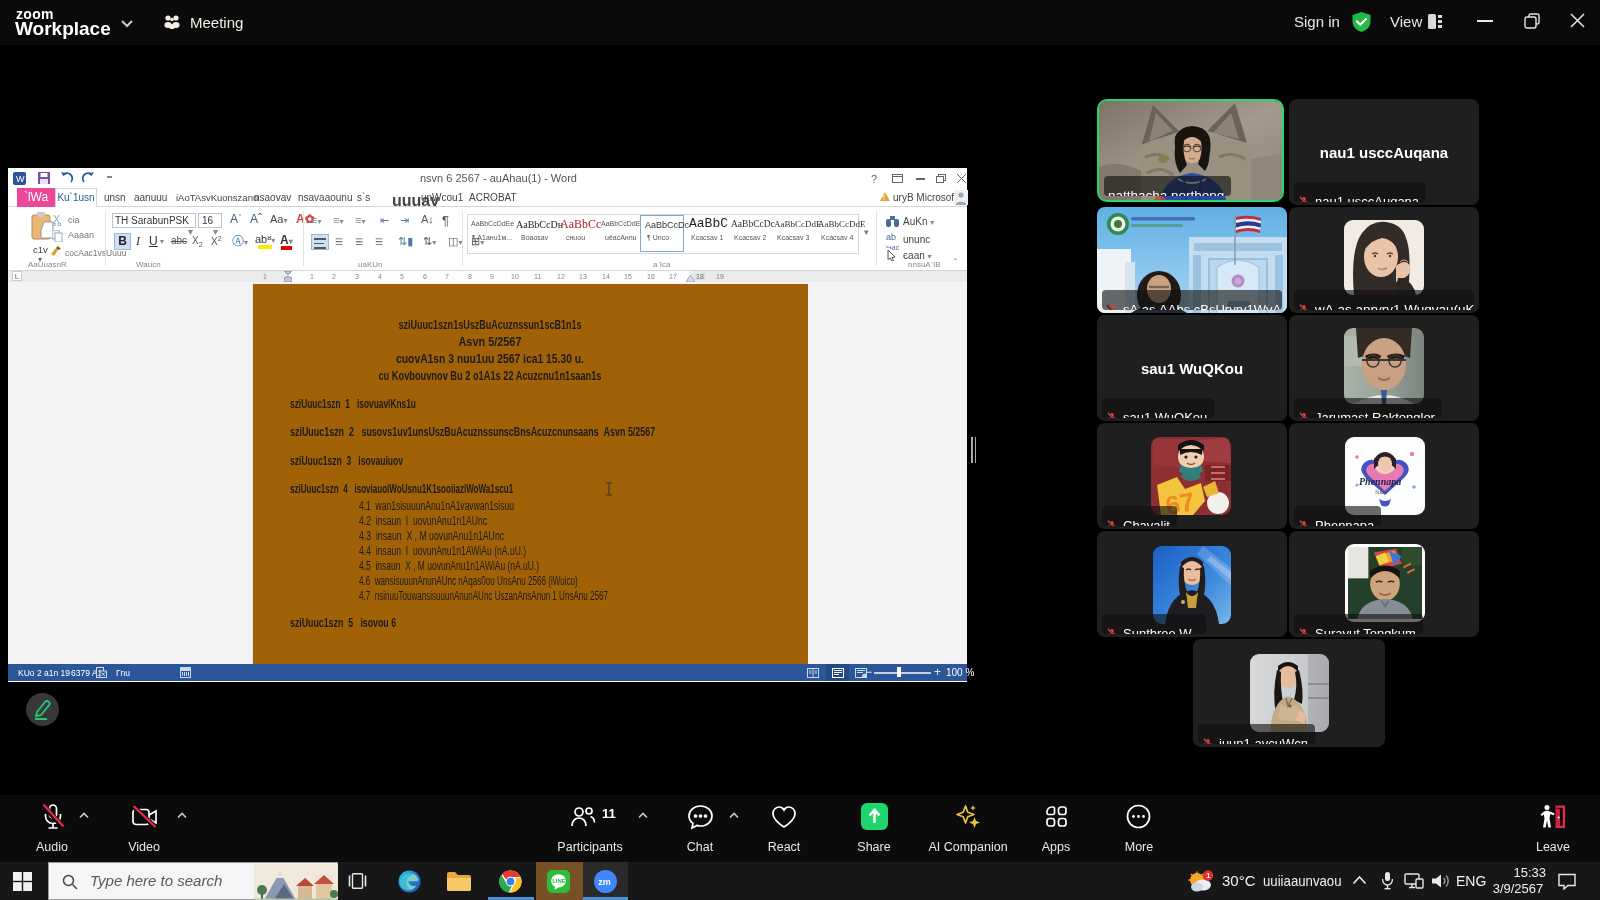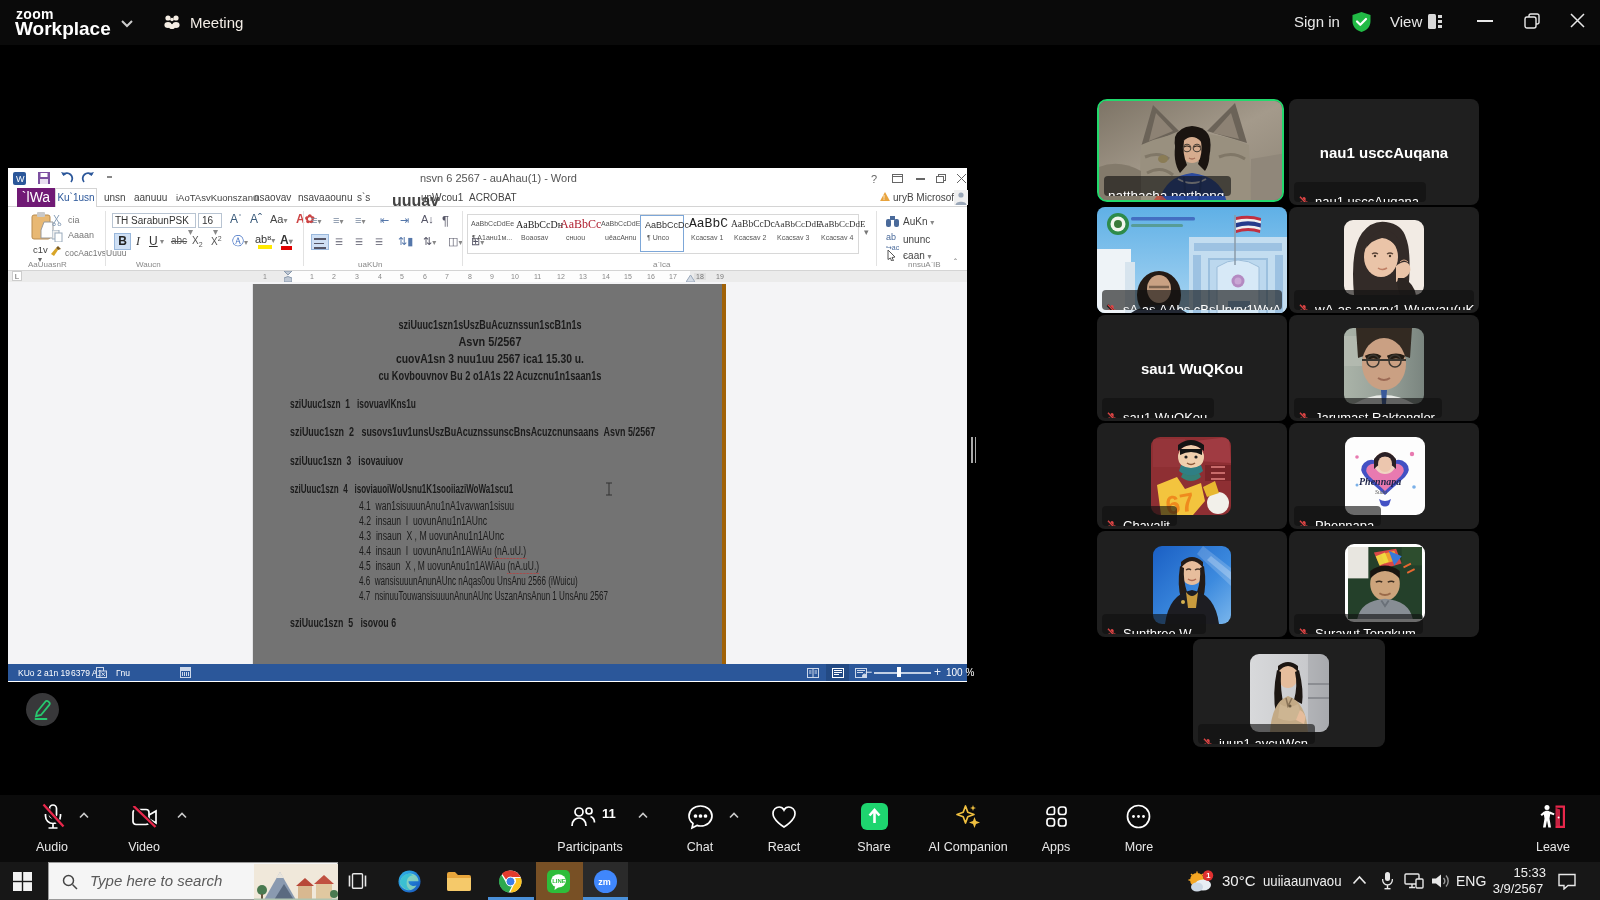--- a/index.html
+++ b/index.html
@@ -80,21 +80,21 @@
     <svg class="abs" style="left:928px;top:6px" width="10" height="9" viewBox="0 0 10 9" fill="none" stroke="#666">
         <rect x="2.5" y="0.5" width="7" height="6"></rect>
         <rect x="0.5" y="2.5" width="7" height="6" fill="#fff"></rect>
       </svg>
     <svg class="abs" style="left:949px;top:6px" width="9" height="9" viewBox="0 0 9 9" stroke="#666">
         <path d="M0 0 L9 9 M9 0 L0 9"></path>
       </svg>
   </div>
 
   <div class="abs" style="left:0;top:20px;width:959px;height:19px;background:#fff;border-bottom:1px solid #d4d4d4;">
-    <div class="abs" style="left:9px;top:0px;width:38px;height:31px;background:#701a75;color:#fff;font-size:14px;text-align:center;line-height:19px;">`lWa</div>
+    <div class="abs" style="left:9px;top:0px;width:38px;height:31px;background:#ec4899;color:#fff;font-size:12px;text-align:center;line-height:19px;">`lWa</div>
     <div class="abs" style="left:47px;top:0px;width:42px;height:19px;background:#fff;border:1px solid #d4d4d4;border-bottom:none;color:#2b579a;font-size:10px;text-align:center;line-height:18px;">Ku`1usn</div>
     <div class="abs" style="left:96px;top:4px;color:#444;font-size:10px;">unsn</div>
     <div class="abs" style="left:126px;top:4px;color:#444;font-size:10px;">aanuuu</div>
     <div class="abs" style="left:168px;top:4px;color:#444;font-size:9.5px;">iAоTAsvKuоnszanu</div>
     <div class="abs" style="left:246px;top:4px;color:#444;font-size:10px;">nsaоvav</div>
     <div class="abs" style="left:290px;top:4px;color:#444;font-size:10px;">nsavaaоunu</div>
     <div class="abs" style="left:349px;top:4px;color:#444;font-size:10px;">s`s</div>
     <div class="abs" style="left:384px;top:4px;color:#444;font-size:16px;font-weight:bold;">uuuav</div>
     <div class="abs" style="left:413px;top:4px;color:#444;font-size:10px;">unWcоu1</div>
     <div class="abs" style="left:461px;top:4px;color:#444;font-size:10px;">ACROBAT</div>
@@ -248,21 +248,21 @@
     <div class="abs" style="left:639px;top:2px;color:#888;font-size:7px;">16</div>
     <div class="abs" style="left:661px;top:2px;color:#888;font-size:7px;">17</div>
     <svg class="abs" style="left:678px;top:4px" width="9" height="7" viewBox="0 0 9 7">
         <path d="M0 7 H9 L4.5 0 Z" fill="#d5dce5" stroke="#9aa8ba"></path>
       </svg>
     <div class="abs" style="left:686px;top:2px;color:#777;font-size:7px;background:#e0e0e0;padding:0 2px;">18</div>
     <div class="abs" style="left:708px;top:2px;color:#777;font-size:7px;">19</div>
   </div>
 
   <div class="abs" id="docarea" style="left:0;top:114px;width:959px;height:382px;background:#f4f4f6;overflow:hidden;">
-    <div class="abs" id="page" style="left:244px;top:2px;width:474px;height:380px;background:#737373;border-left:1px solid #e2e2e4;border-right:4px solid #a16207;color:#1b1b1b;font-size:12px;white-space:nowrap;">
+    <div class="abs" id="page" style="left:244px;top:2px;width:556px;height:380px;background:#a16207;border-left:1px solid #e2e2e4;border-right:2px solid #a16207;color:#1b1b1b;font-size:12px;white-space:nowrap;">
       <div class="abs" id="dl1" style="left:0;top:34px;width:474px;text-align:center;font-weight:700;;transform:scaleX(0.752);transform-origin:center;">sziUuuc1szn1sUszBuAcuznssun1scB1n1s</div>
       <div class="abs" id="dl2" style="left:0;top:51px;width:474px;text-align:center;font-weight:700;;transform:scaleX(0.908);transform-origin:center;">Asvn 5/2567</div>
       <div class="abs" id="dl3" style="left:0;top:68px;width:474px;text-align:center;font-weight:700;;transform:scaleX(0.862);transform-origin:center;">cuovA1sn 3 nuu1uu 2567 ica1 15.30 u.</div>
       <div class="abs" id="dl4" style="left:0;top:85px;width:474px;text-align:center;font-weight:700;;transform:scaleX(0.77);transform-origin:center;">cu Kovbouvnov Bu 2 o1A1s 22 Acuzcnu1n1saan1s</div>
       <div class="abs" id="dl5" style="left:37px;top:113px;font-weight:700;;transform:scaleX(0.697);transform-origin:left;">sziUuuc1szn&nbsp;&nbsp;1&nbsp;&nbsp;&nbsp;isovuavlKns1u</div>
       <div class="abs" id="dl6" style="left:37px;top:141px;font-weight:700;;transform:scaleX(0.744);transform-origin:left;">sziUuuc1szn&nbsp;&nbsp;2&nbsp;&nbsp;&nbsp;susovs1uv1unsUszBuAcuznssunscBnsAcuzcnunsaans&nbsp;&nbsp;Asvn 5/2567</div>
       <div class="abs" id="dl7" style="left:37px;top:170px;font-weight:700;;transform:scaleX(0.712);transform-origin:left;">sziUuuc1szn&nbsp;&nbsp;3&nbsp;&nbsp;&nbsp;isovauiuov</div>
       <div class="abs" id="dl8" style="left:37px;top:198px;font-weight:700;;transform:scaleX(0.671);transform-origin:left;">sziUuuc1szn&nbsp;&nbsp;4&nbsp;&nbsp;&nbsp;isoviauoiWoUsnu1K1sooiiaziWoWa1scu1</div>
       <div class="abs" id="dl9" style="left:106px;top:215px;;transform:scaleX(0.71);transform-origin:left;">4.1&nbsp;&nbsp;wan1sisuuunAnu1nA1vavwan1sisuu</div>
       <div class="abs" id="dl10" style="left:106px;top:230px;;transform:scaleX(0.716);transform-origin:left;">4.2&nbsp;&nbsp;insaun&nbsp;&nbsp;I&nbsp;&nbsp;uovunAnu1n1AUnc</div>

